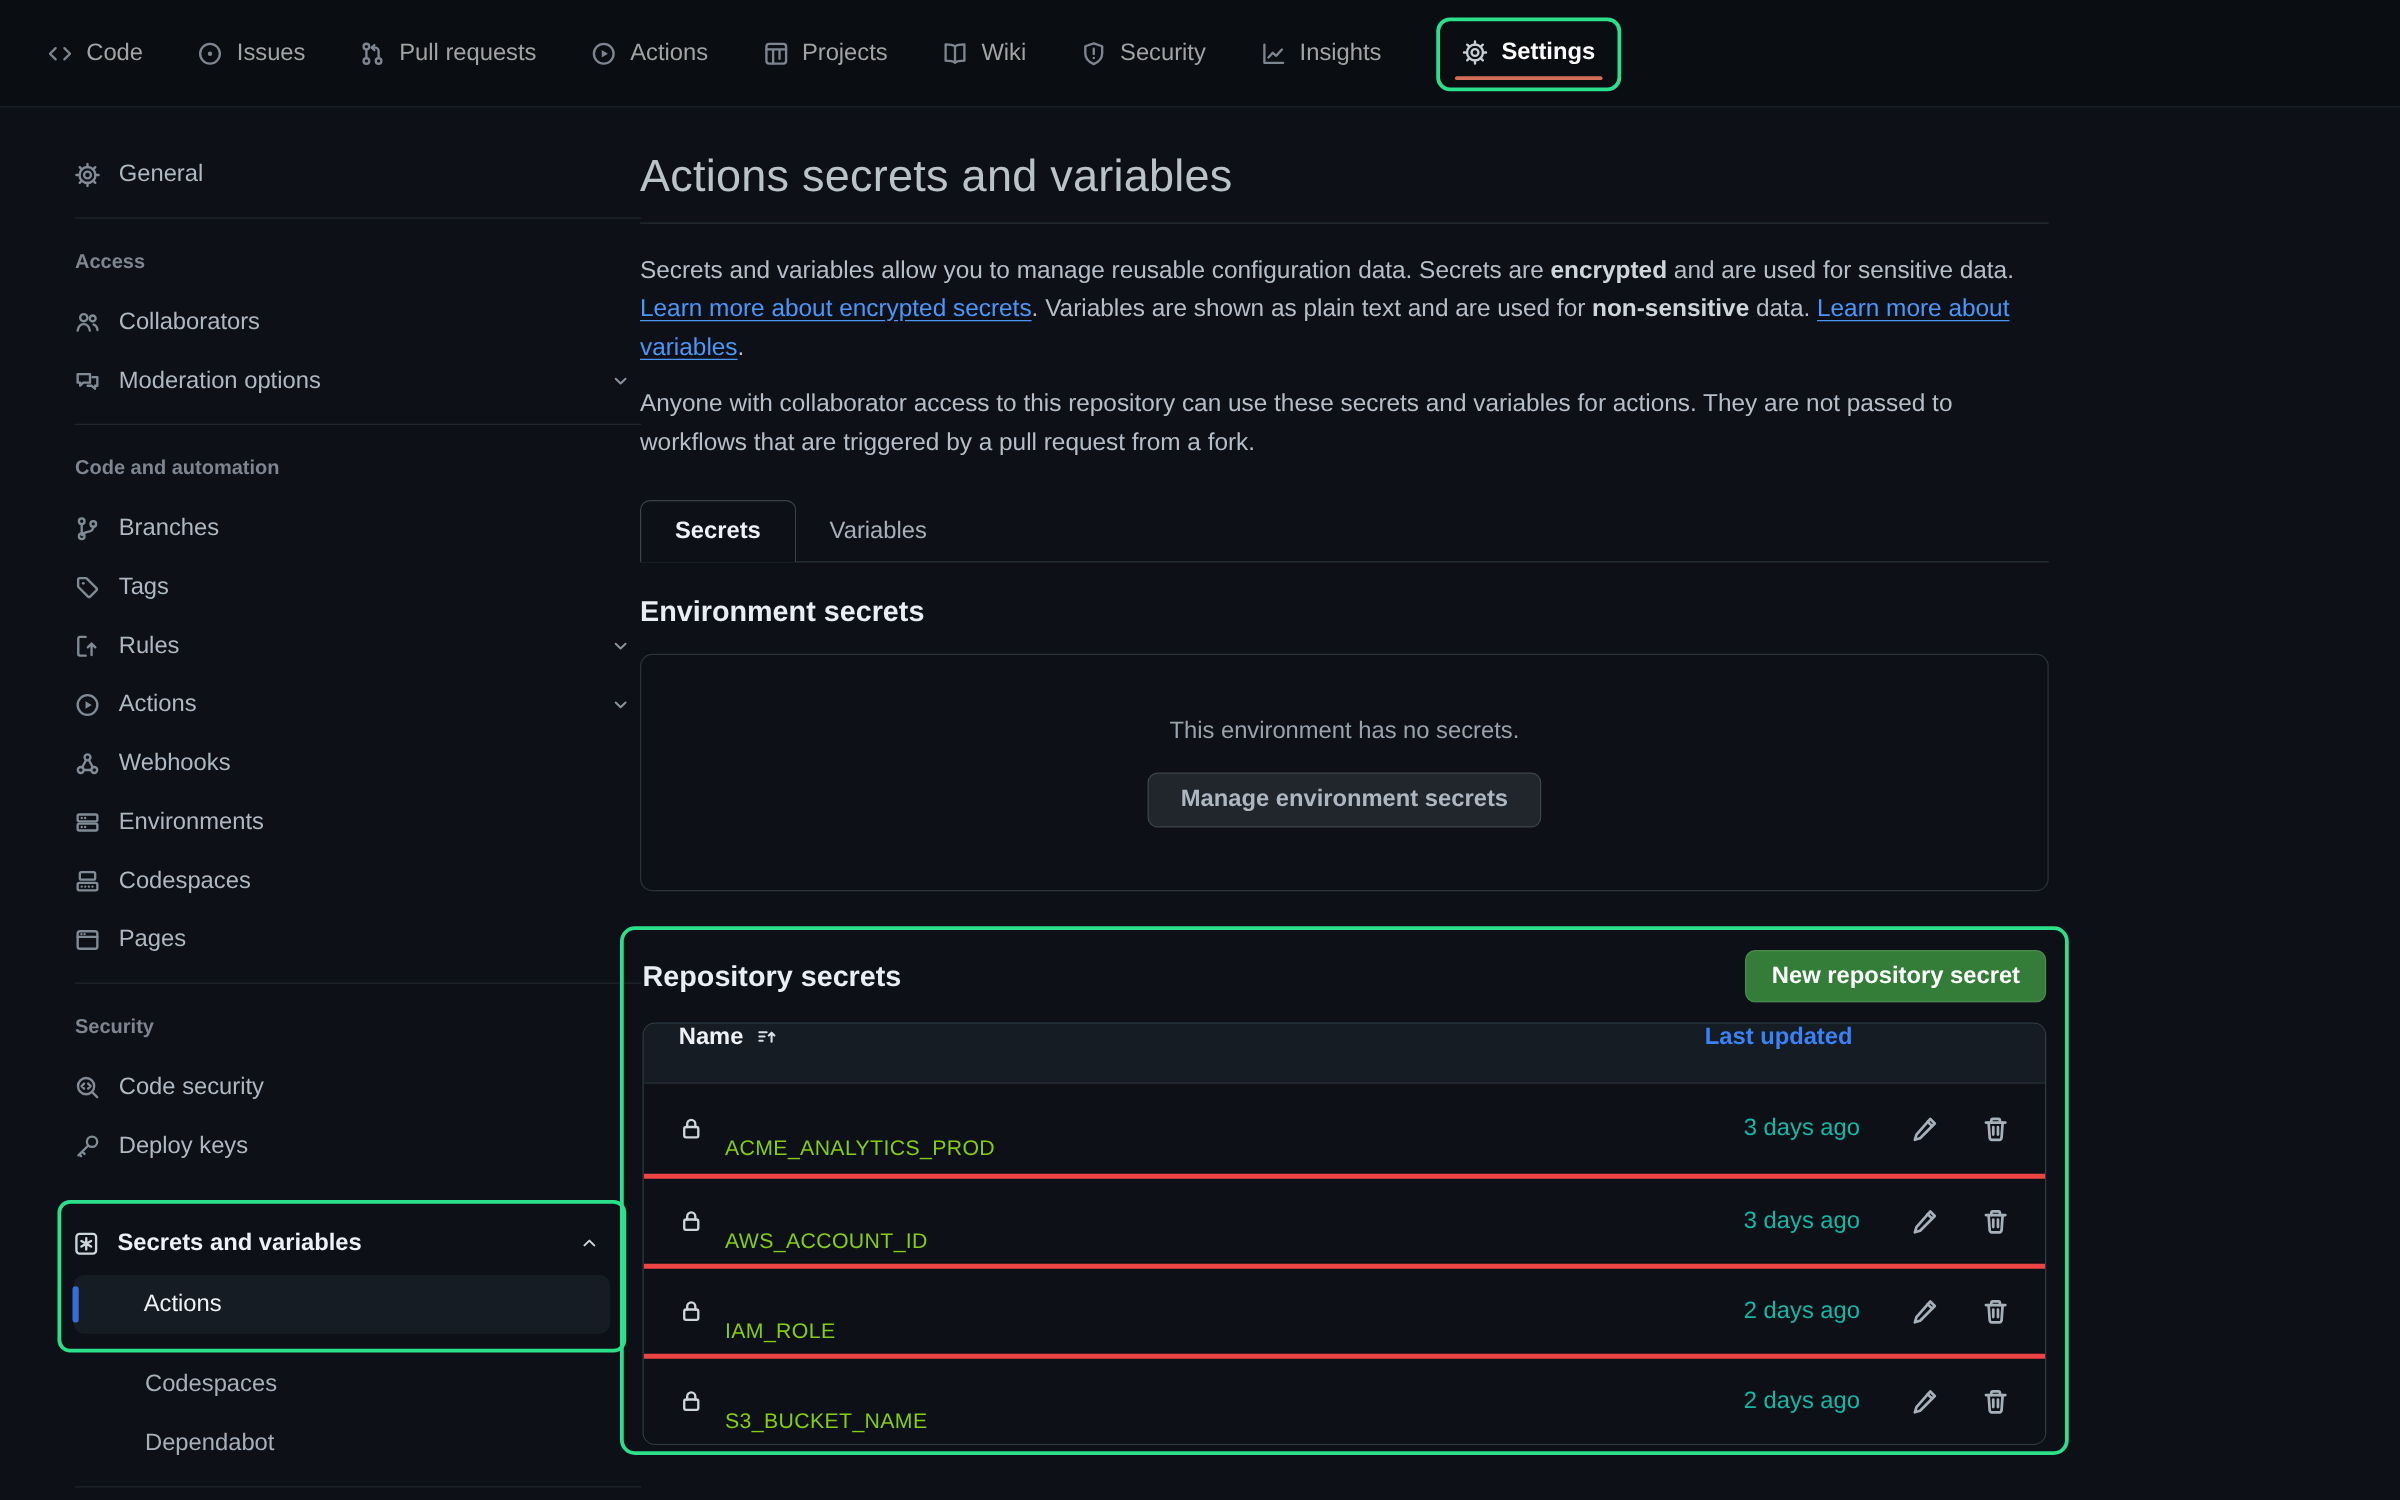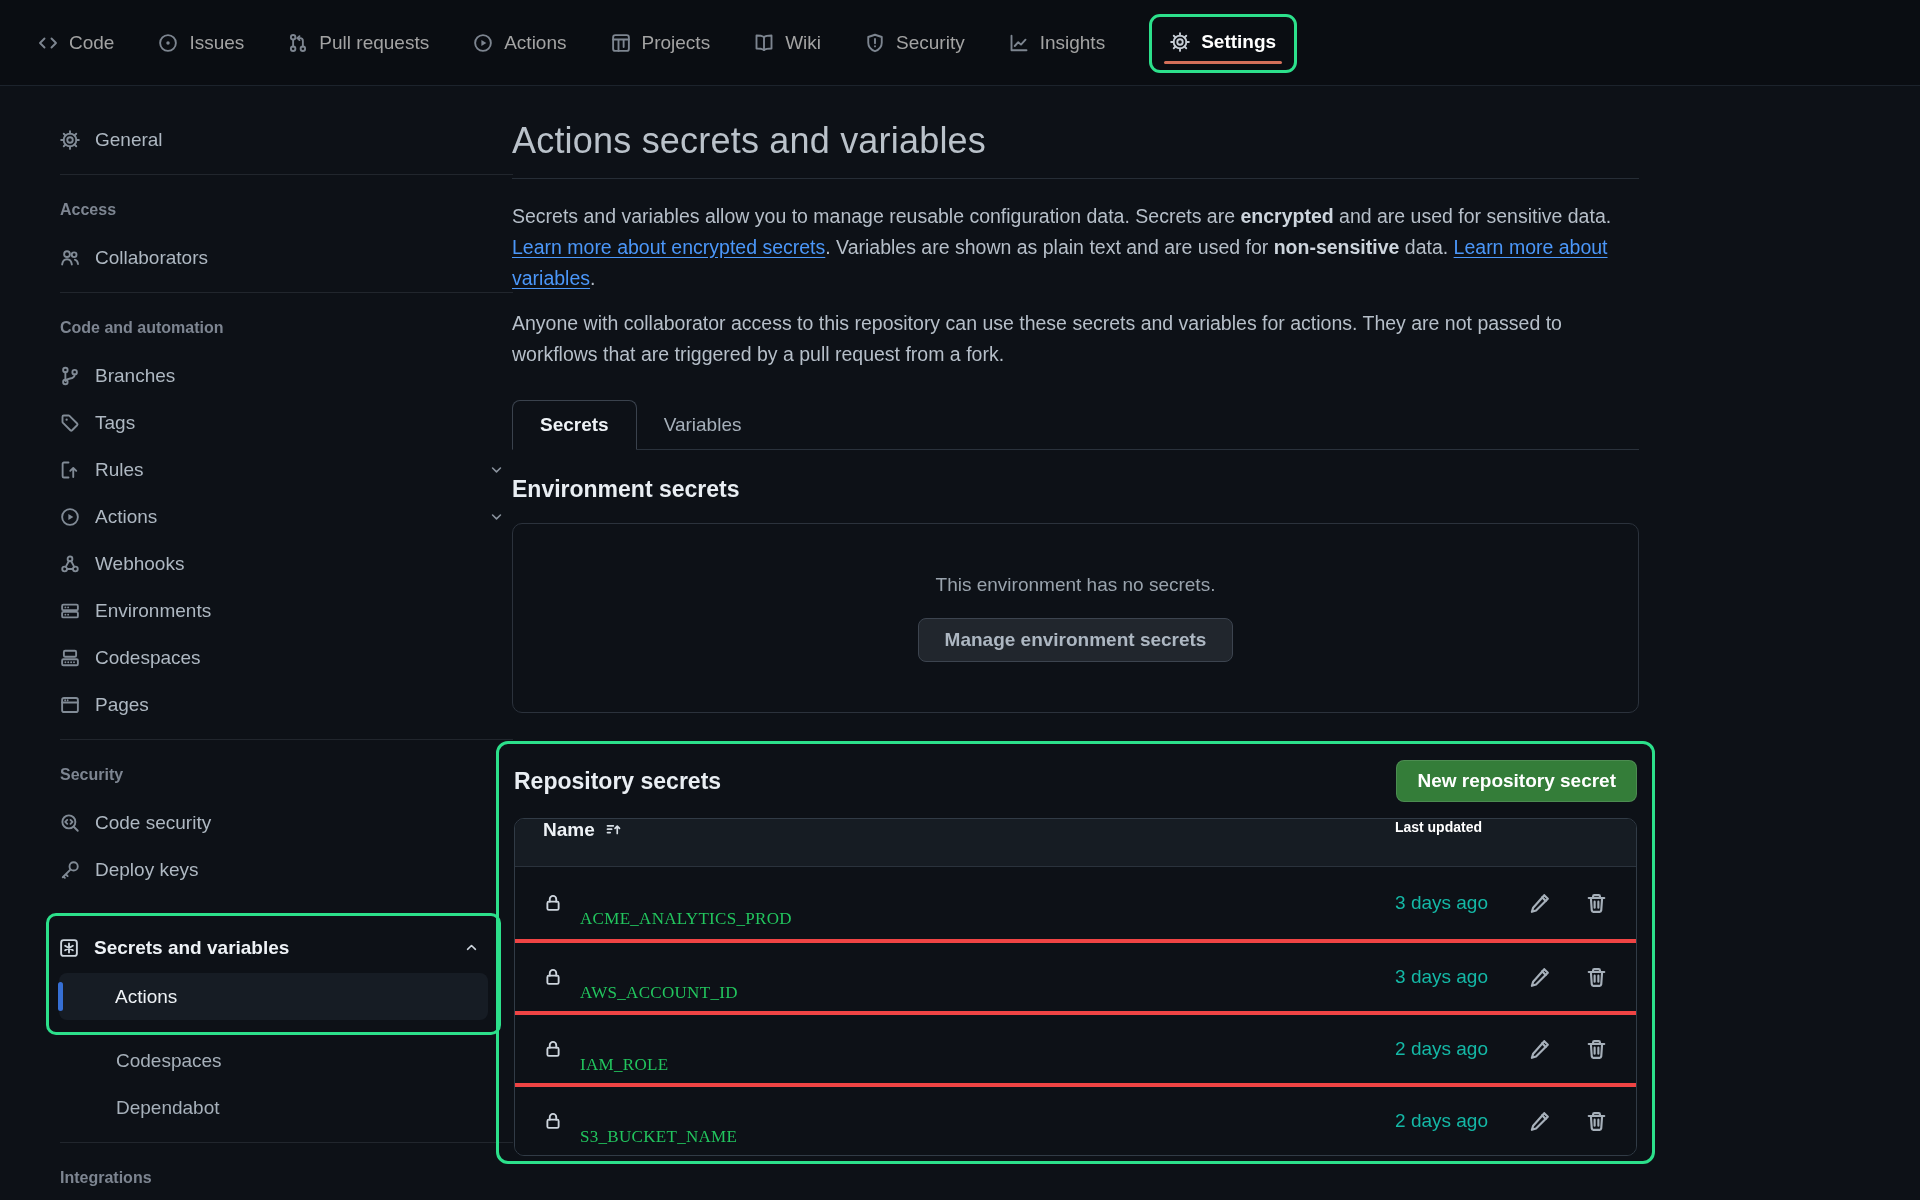--- a/index.html
+++ b/index.html
@@ -56,25 +56,25 @@
   .btn-secondary{margin-top:22px;height:44px;padding:0 26px;display:flex;align-items:center;background:var(--btn-bg);border:1px solid var(--btn-border);border-radius:8px;color:#adb7c2;font-size:19px;font-weight:700;cursor:pointer;}
 
   .repo-annotation{border:3px solid var(--green);border-radius:12px;margin:28px -16px 0;padding:16px 15px 5px;}
   .repo-head{display:flex;align-items:center;justify-content:space-between;}
   .btn-green{height:42px;padding:0 20px;display:flex;align-items:center;background:var(--btn-green);border:1px solid rgba(255,255,255,.12);border-radius:8px;color:#fff;font-size:19px;font-weight:700;cursor:pointer;}
 
   .secrets-table{margin-top:16px;border:1px solid var(--tbl-border);border-radius:10px;overflow:hidden;}
   .thead{height:48px;background:#161c23;display:flex;align-items:flex-start;padding:0 28px;border-bottom:1px solid var(--border);}
   .thead .name-h{display:flex;align-items:center;gap:10px;font-size:19px;font-weight:700;color:var(--bright);cursor:pointer;}
   .thead .name-h .icon{width:18px;height:18px;color:#d7dee5;}
-  .thead .updated-h{margin-left:auto;padding-right:126px;font-size:14px;font-weight:600;color:#ffffff;}
+  .thead .updated-h{margin-left:auto;padding-right:126px;font-size:19px;font-weight:600;color:#3b82f6;}
   .trow{height:72px;display:flex;align-items:center;padding:0 28px;background:var(--bg);}
   .trow + .trow{border-top:4px solid #ef4444;text-align:right;}
   .trow .icon.lock{width:20px;height:20px;color:#cdd5dd;}
-  .secret-name{margin-left:17px;font-family:Liberation Serif, serif;font-size:17px;color:#22c55e;letter-spacing:.3px;margin-top:32px;}
+  .secret-name{margin-left:17px;font-family:Liberation Sans, sans-serif;font-size:17px;color:#84cc16;letter-spacing:.3px;margin-top:32px;}
   .row-right{margin-left:auto;display:flex;align-items:center;}
   .updated{font-size:19px;color:#14b8a6;margin-right:40px;}
   .icon-btn{width:23px;height:23px;color:#a6b0ba;cursor:pointer;}
   .icon-btn + .icon-btn{margin-left:34px;}
 </style>
 </head>
 <body>
 
 <header class="topnav">
   <div class="nav-item">
@@ -182,20 +182,34 @@
   <div class="side-item">
     <span class="icon">
         <svg viewBox="0 0 16 16">
           <circle cx="5.6" cy="4.9" r="2.3"></circle>
           <path d="M1.7 13.2c.4-2.7 2-4.2 3.9-4.2s3.5 1.5 3.9 4.2"></path>
           <circle cx="11.3" cy="5.4" r="1.9"></circle>
           <path d="M11.9 9.3c1.5.4 2.3 1.7 2.5 3.5"></path>
         </svg>
       </span>
     <span>Collaborators</span>
+  </div>
+  <div class="side-item">
+    <span class="icon">
+        <svg viewBox="0 0 16 16">
+          <path d="M1.7 3.4h7.9v5.5H5.3L3.3 10.8V8.9H1.7z"></path>
+          <path d="M11.2 5.4h3.1v5.5h-1.5v1.9l-2.1-1.9H8.1"></path>
+        </svg>
+      </span>
+    <span>Moderation options</span>
+    <span class="icon chev">
+        <svg viewBox="0 0 16 16">
+          <path d="M4.3 6.6 8 10.2l3.7-3.6"></path>
+        </svg>
+      </span>
   </div>
   <div class="side-divider"></div>
   <div class="side-header">Code and automation</div>
   <div class="side-item">
     <span class="icon">
         <svg viewBox="0 0 16 16">
           <circle cx="4.3" cy="3.2" r="1.8"></circle>
           <circle cx="4.3" cy="12.8" r="1.8"></circle>
           <circle cx="11.7" cy="4.9" r="1.8"></circle>
           <path d="M4.3 5v6M11.7 6.7c0 2.1-1.7 3-3.6 3.3-1.6.3-2.9.9-3.6 2"></path>

